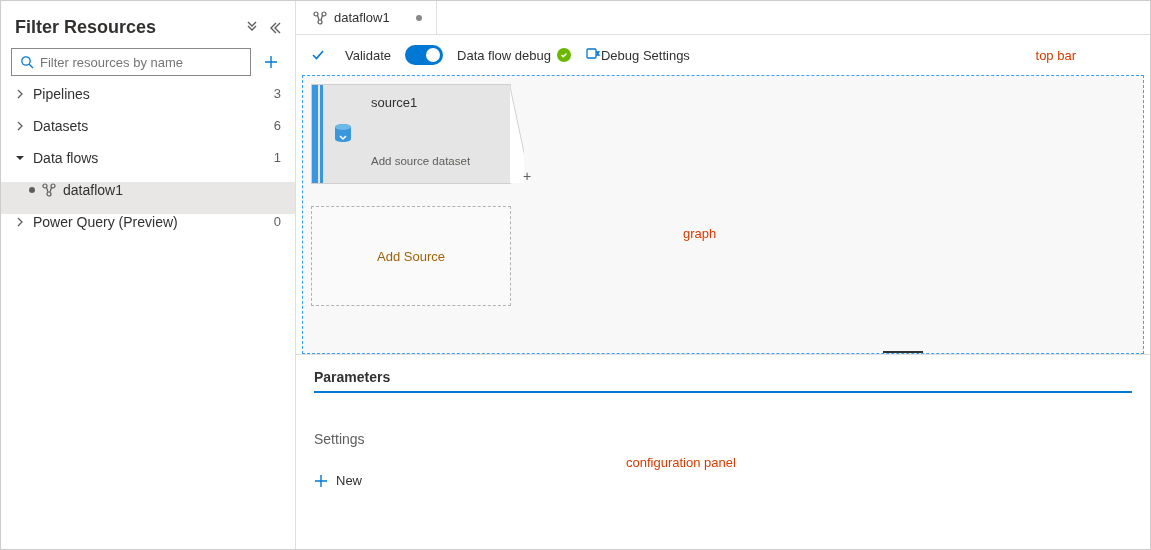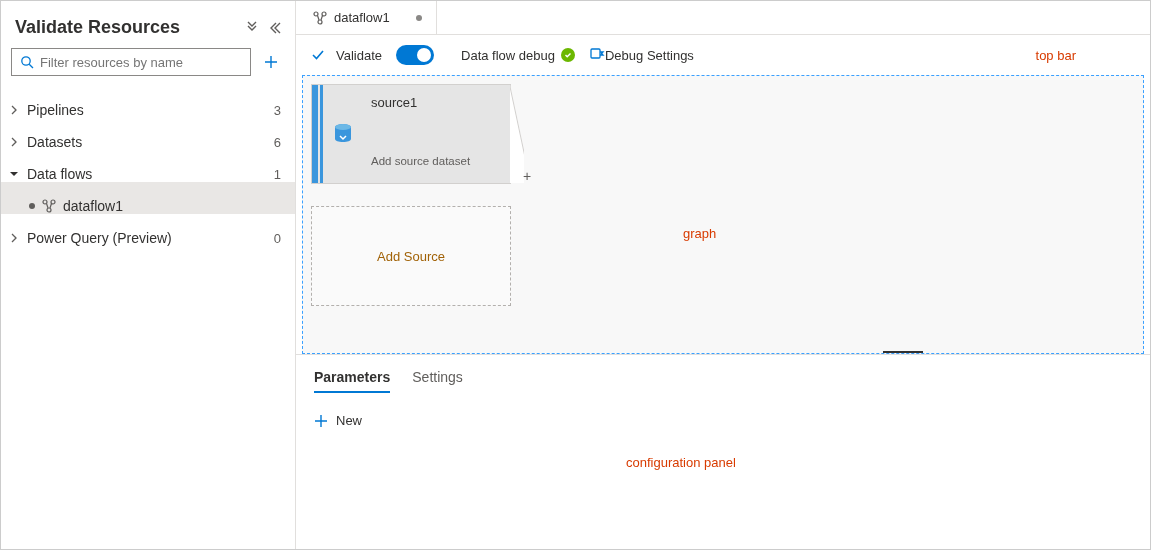--- a/index.html
+++ b/index.html
@@ -57,23 +57,23 @@
   }
   .add-btn {
     width: 28px; height: 28px;
     display: flex; align-items: center; justify-content: center;
     color: #0078d4;
     cursor: pointer;
   }
   .tree { padding-top: 2px; }
   .tree-item {
     display: flex;
-    align-items: flex-end;
+    align-items: flex-start;
     justify-content: space-between;
-    padding: 0 14px 0 8px;
+    padding: 0 14px 0 14px;
     height: 32px;
     cursor: pointer;
   }
   .tree-item .left { display: flex; align-items: center; gap: 8px; }
   .tree-item .label { font-size: 14px; }
   .tree-item .count { color: #605e5c; font-size: 13px; }
   .tree-item.child { padding-left: 28px; background: #e9e7e5; }
   .tree-item.child .left { gap: 6px; }
   .tree-item .dot { width:6px; height:6px; border-radius:50%; background:#605e5c; }
   .caret svg { display: block; }
@@ -94,31 +94,31 @@
     background: #fff;
   }
   .tab .dot { width:6px; height:6px; border-radius:50%; background:#8a8886; margin-left: 20px;}
   .topbar {
     display: flex;
     align-items: center;
     height: 40px;
     padding: 0 14px;
     gap: 14px;
   }
-  .validate { display:flex; align-items:center; gap:10px; color:#0078d4; cursor:pointer;}
+  .validate { display:flex; align-items:center; gap:19px; color:#0078d4; cursor:pointer;}
   .validate span { color: #323130; }
   .toggle {
     width: 38px; height: 20px; background:#0078d4; border-radius: 10px;
     position: relative; cursor:pointer;
   }
   .toggle::after{
     content:""; position:absolute; right:3px; top:3px;
     width:14px; height:14px; background:#fff; border-radius:50%;
   }
-  .debug-label { display:flex; align-items:center; gap:6px;margin-left:13px; }
+  .debug-label { display:flex; align-items:center; gap:6px; }
   .status-ok {
     width:14px; height:14px; border-radius:50%;
     background:#6bb700; display:flex; align-items:center; justify-content:center;
     color:#fff;
   }
   .debug-settings { display:flex; align-items:center; gap:0; color:#323130; cursor:pointer;}
   .debug-settings .ico { color:#0078d4; }
   .annot { color:#d83b01; font-size:13px; margin-left:auto; padding-right: 60px;}
   
   .graph {
@@ -178,22 +178,23 @@
     width:40px; height:4px; background:#323130;
   }
   
   .config {
     height: 195px;
     border-top: 1px solid #e1dfdd;
     display:flex; flex-direction:column;
     position:relative;
   }
   .config-tabs {
-    display:flex; gap:22px;
+    display:flex; gap:32px;
     padding: 8px 18px 0 18px;
+    flex-direction: column;
   }
   .config-tab {
     padding: 6px 0;
     font-size:14px; color:#605e5c;
     cursor:pointer;
   }
   .config-tab.active {
     color:#323130; font-weight:600;
     border-bottom: 2px solid #0078d4;
   }
@@ -205,21 +206,21 @@
   }
   svg { flex-shrink:0; }
 </style>
 </head>
 <body>
 
 <div class="layout">
 
   <aside class="sidebar">
     <div class="sidebar-header">
-      <div class="sidebar-title">Validate Resources</div>
+      <div class="sidebar-title">Filter Resources</div>
       <div class="sidebar-controls">
         <span class="chev-double">
           <svg width="14" height="14" viewBox="0 0 14 14" fill="none" stroke="currentColor" stroke-width="1.4">
               <path d="M3 5l4 4 4-4"></path>
               <path d="M3 1l4 4 4-4"></path>
             </svg>
         </span>
         <span class="chev-collapse">
           <svg width="14" height="14" viewBox="0 0 14 14" fill="none" stroke="currentColor" stroke-width="1.4">
               <path d="M9 2L4 7l5 5"></path>

